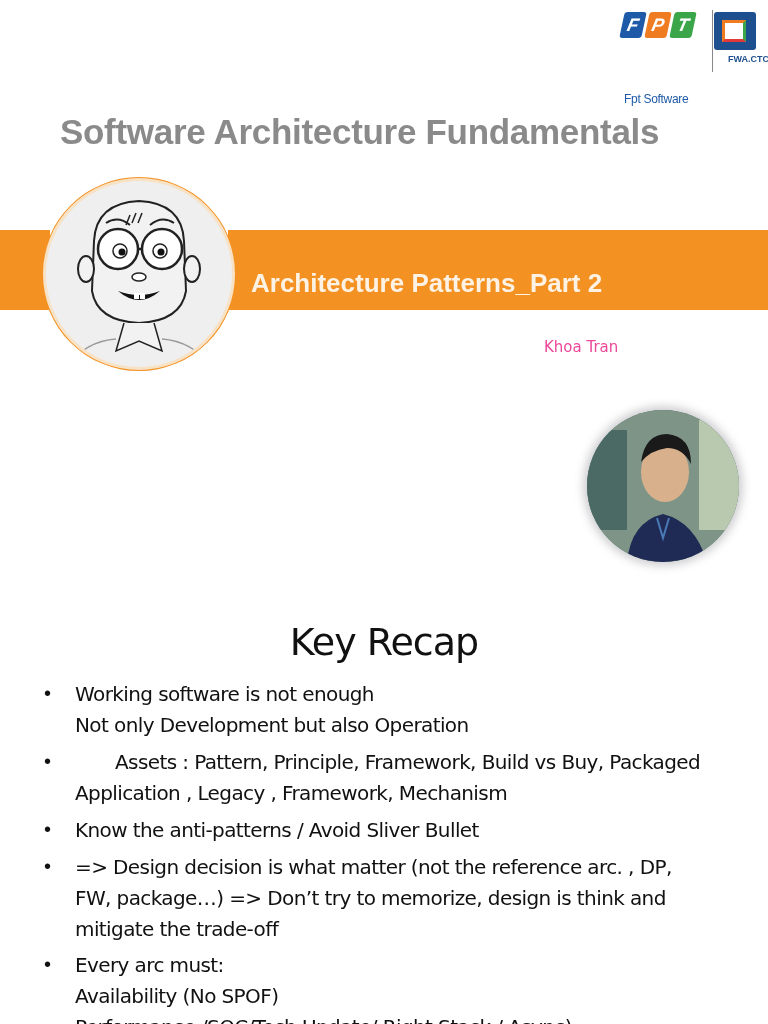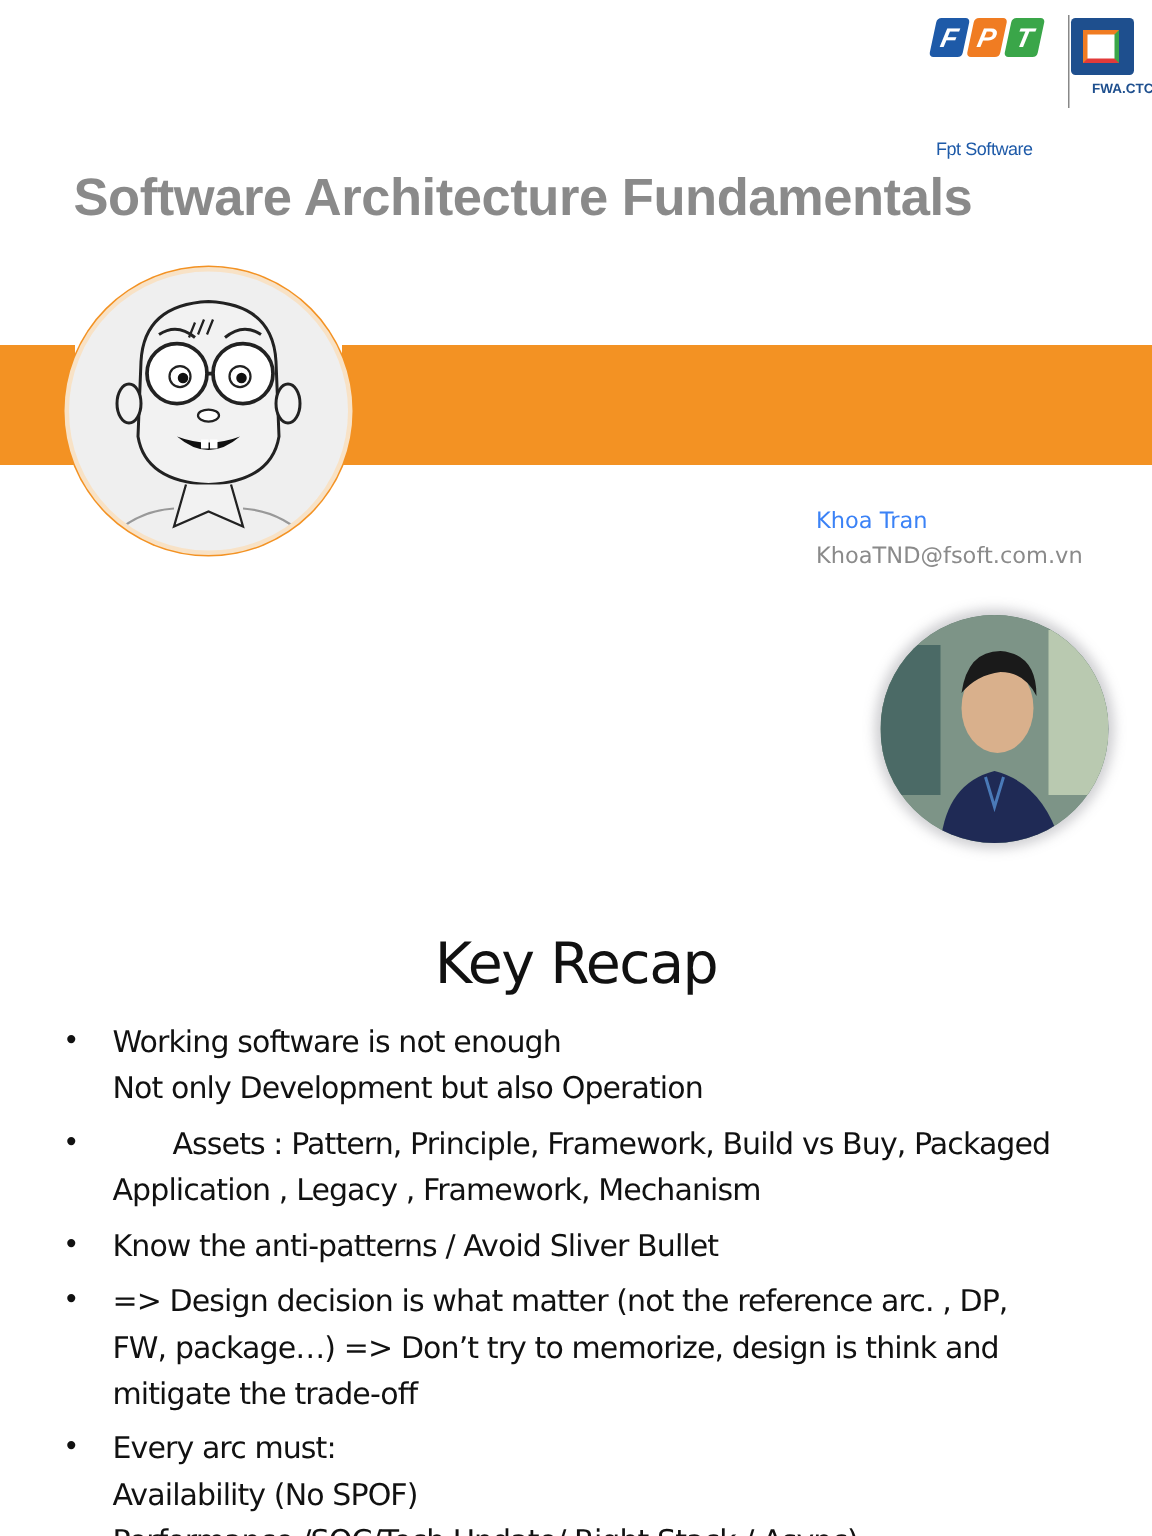--- a/index.html
+++ b/index.html
@@ -18,29 +18,29 @@
   }
   .fpt-f { background: #1e5aa8; }
   .fpt-p { background: #f07c22; }
   .fpt-t { background: #3aa649; }
   .fpt-name { position: absolute; left: 14px; top: 50px; font-size: 12px; color: #1e5aa8; letter-spacing: -0.3px; margin-top: 34px; }
   .logo-divider { position: absolute; left: 102px; top: 2px; width: 1px; height: 62px; background: #888; }
   .fwa-box { position: absolute; left: 104px; top: 4px; width: 42px; height: 38px; background: #1e4f8e; border-radius: 3px; }
   .fwa-box::before { content: ""; position: absolute; left: 8px; top: 8px; width: 24px; height: 22px; border: 3px solid #f07c22; border-right-color: #3aa649; border-bottom-color: #e23a3a; box-sizing: border-box; background: #fff; }
   .fwa-text { position: absolute; left: 104px; top: 46px; font-size: 9px; font-weight: bold; color: #1e4f8e; padding-left: 14px; }
 
-  .course-title { position: absolute; left: 49px; top: 112px; font-size: 35px; font-weight: bold; color: #8a8a8a; letter-spacing: -0.3px; white-space: nowrap; }
+  .course-title { position: absolute; left: 60px; top: 112px; font-size: 35px; font-weight: bold; color: #8a8a8a; letter-spacing: -0.3px; white-space: nowrap; }
 
   .orange-bar-left { position: absolute; left: 0; top: 230px; width: 50px; height: 80px; background: #f39223; }
   .orange-bar { position: absolute; left: 228px; top: 230px; width: 540px; height: 80px; background: #f39223; }
   .subtitle { position: absolute; left: 251px; top: 268px; font-size: 26px; font-weight: bold; color: #fdf2e3; white-space: nowrap; }
 
   .cartoon { position: absolute; left: 43px; top: 178px; width: 186px; height: 186px; border-radius: 50%; background: #efefef; border: 3px solid #f8e2c6; box-shadow: 0 0 0 1px #f39223; overflow: hidden; }
 
-  .presenter-name { position: absolute; left: 544px; top: 338px; font-family: "DejaVu Sans", sans-serif; font-size: 15px; color: #3b82f6; }
+  .presenter-name { position: absolute; left: 544px; top: 338px; font-family: "DejaVu Sans", sans-serif; font-size: 15px; color: #ec4899; }
   .presenter-email { position: absolute; left: 544px; top: 361px; font-family: "DejaVu Sans", sans-serif; font-size: 15px; color: #8a8a8a; }
 
   .photo { position: absolute; left: 587px; top: 410px; width: 152px; height: 152px; border-radius: 50%; overflow: hidden;
     background: radial-gradient(circle at 50% 45%, #6f8a7f 0%, #3f5a50 55%, #9fb6a7 100%);
     box-shadow: 0 0 8px 4px rgba(120,120,130,0.35); }
 
   .slide2-title { position: absolute; left: 0; width: 768px; top: 620px; text-align: center; font-family: "DejaVu Sans", sans-serif; font-size: 38px; color: #111; letter-spacing: -1px; }
   .bullets { position: absolute; left: 0; top: 680px; width: 768px; }
   .bullet { position: absolute; left: 0; width: 768px; }
   .bullet .dot { position: absolute; left: 44px; font-size: 20px; color: #111; }
@@ -59,20 +59,21 @@
     <div class="fpt-name">Fpt Software</div>
     <div class="logo-divider"></div>
     <div class="fwa-box"></div>
     <div class="fwa-text">FWA.CTC</div>
   </div>
 
   <div class="course-title">Software Architecture Fundamentals</div>
 
   <div class="orange-bar-left"></div>
   <div class="orange-bar"></div>
+  <div class="subtitle">Architecture Patterns_Part 2</div>
 
   <div class="cartoon">
     <svg width="186" height="186" viewBox="0 0 186 186">
       <path d="M48 60 Q50 22 93 20 Q136 22 138 60 L140 110 Q135 140 93 142 Q51 140 46 110 Z" fill="#f2f2f2" stroke="#222" stroke-width="2"></path>
       <path d="M84 34 L80 44 M90 32 L86 42 M96 32 L92 42" stroke="#222" stroke-width="1.5"></path>
       <ellipse cx="40" cy="88" rx="8" ry="13" fill="#f2f2f2" stroke="#222" stroke-width="2"></ellipse>
       <ellipse cx="146" cy="88" rx="8" ry="13" fill="#f2f2f2" stroke="#222" stroke-width="2"></ellipse>
       <circle cx="72" cy="68" r="20" fill="#fff" stroke="#222" stroke-width="2.5"></circle>
       <circle cx="116" cy="68" r="20" fill="#fff" stroke="#222" stroke-width="2.5"></circle>
       <line x1="92" y1="68" x2="96" y2="68" stroke="#222" stroke-width="2.5"></line>
@@ -84,21 +85,20 @@
       <ellipse cx="93" cy="96" rx="7" ry="4" fill="#fff" stroke="#222" stroke-width="1.5"></ellipse>
       <path d="M72 110 Q93 128 114 110 Q93 118 72 110 Z" fill="#111"></path>
       <rect x="88" y="112" width="5" height="6" fill="#fff"></rect>
       <rect x="94" y="112" width="5" height="6" fill="#fff"></rect>
       <path d="M78 142 L70 170 L93 160 L116 170 L108 142" fill="#f2f2f2" stroke="#222" stroke-width="1.5"></path>
       <path d="M20 186 Q40 160 70 158 M166 186 Q146 160 116 158" stroke="#999" stroke-width="1.5" fill="none"></path>
     </svg>
   </div>
 
   <div class="presenter-name">Khoa Tran</div>
-  <div class="presenter-email">KhoaTND@fsoft.com.vn</div>
 
   <div class="photo">
     <svg width="152" height="152" viewBox="0 0 152 152">
       <rect x="0" y="0" width="152" height="152" fill="#7d9487"></rect>
       <rect x="0" y="20" width="40" height="100" fill="#4b6a66"></rect>
       <rect x="112" y="10" width="40" height="110" fill="#b9c9b0"></rect>
       <path d="M40 152 Q44 112 76 104 Q108 112 120 152 Z" fill="#1f2a55"></path>
       <ellipse cx="78" cy="62" rx="24" ry="30" fill="#d9b08c"></ellipse>
       <path d="M54 52 Q58 24 80 24 Q104 26 104 54 Q96 38 80 38 Q64 40 54 52 Z" fill="#1a1a1a"></path>
       <path d="M70 108 L76 128 L82 108" stroke="#4a7ab8" stroke-width="2" fill="none"></path>

